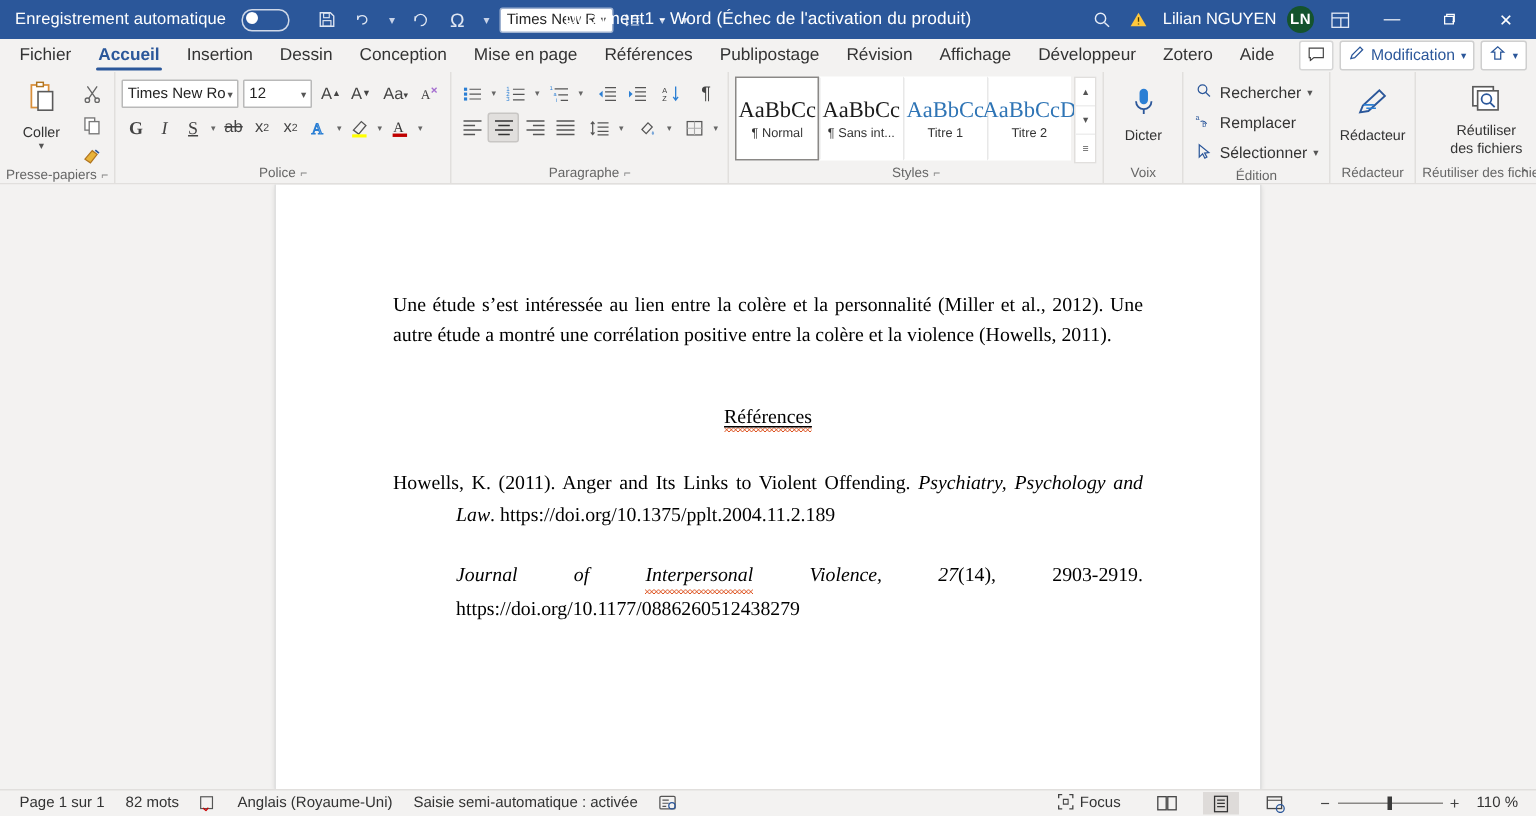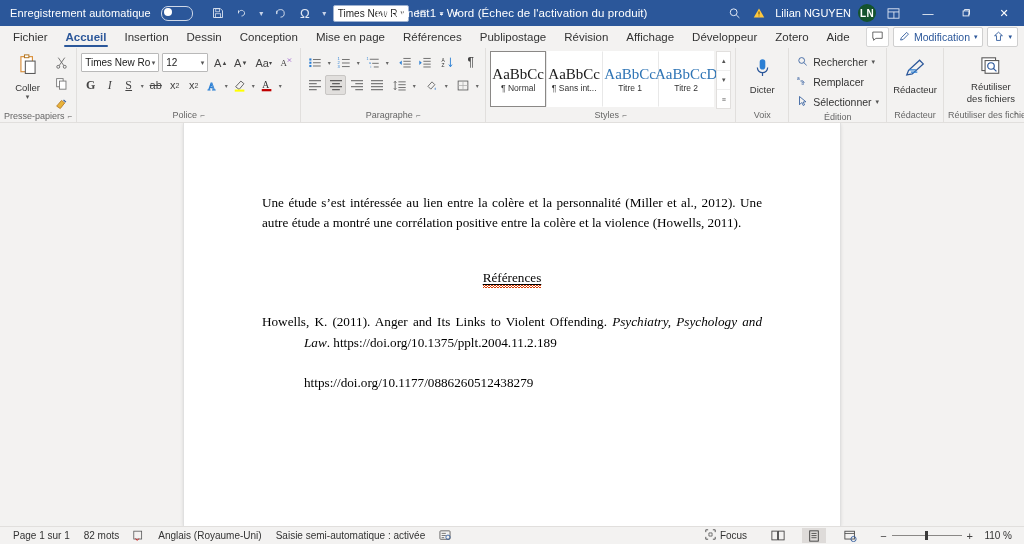--- a/index.html
+++ b/index.html
@@ -652,20 +652,28 @@
       <p class="p-just">Une étude s’est intéressée au lien entre la colère et la personnalité (Miller et al., 2012). Une autre étude a montré une corrélation positive entre la colère et la violence (Howells, 2011).</p>
 
       <div class="ref-head">
         <span class="sq-red">Références</span>
       </div>
 
       <p class="hang">
         <span>Howells, K. (2011). Anger and Its Links to Violent Offending. </span><span class="it">Psychiatry, Psychology and Law</span><span>. https://doi.org/10.1375/pplt.2004.11.2.189</span>
       </p>
 
+      <div class="jline">
+        <span class="it">Journal</span>
+        <span class="it">of</span>
+        <span class="it sq-red">Interpersonal</span>
+        <span class="it">Violence,</span>
+        <span><span class="it">27</span><span>(14),</span></span>
+        <span>2903-2919.</span>
+      </div>
       <p style="margin:0;padding-left:42px;">https://doi.org/10.1177/0886260512438279</p>
 
     </div>
   </div>
 
   <div class="status">
     <span class="st">Page 1 sur 1</span>
     <span class="st">82 mots</span>
     <span class="st">
       <svg width="11" height="11" viewBox="0 0 14 14">

